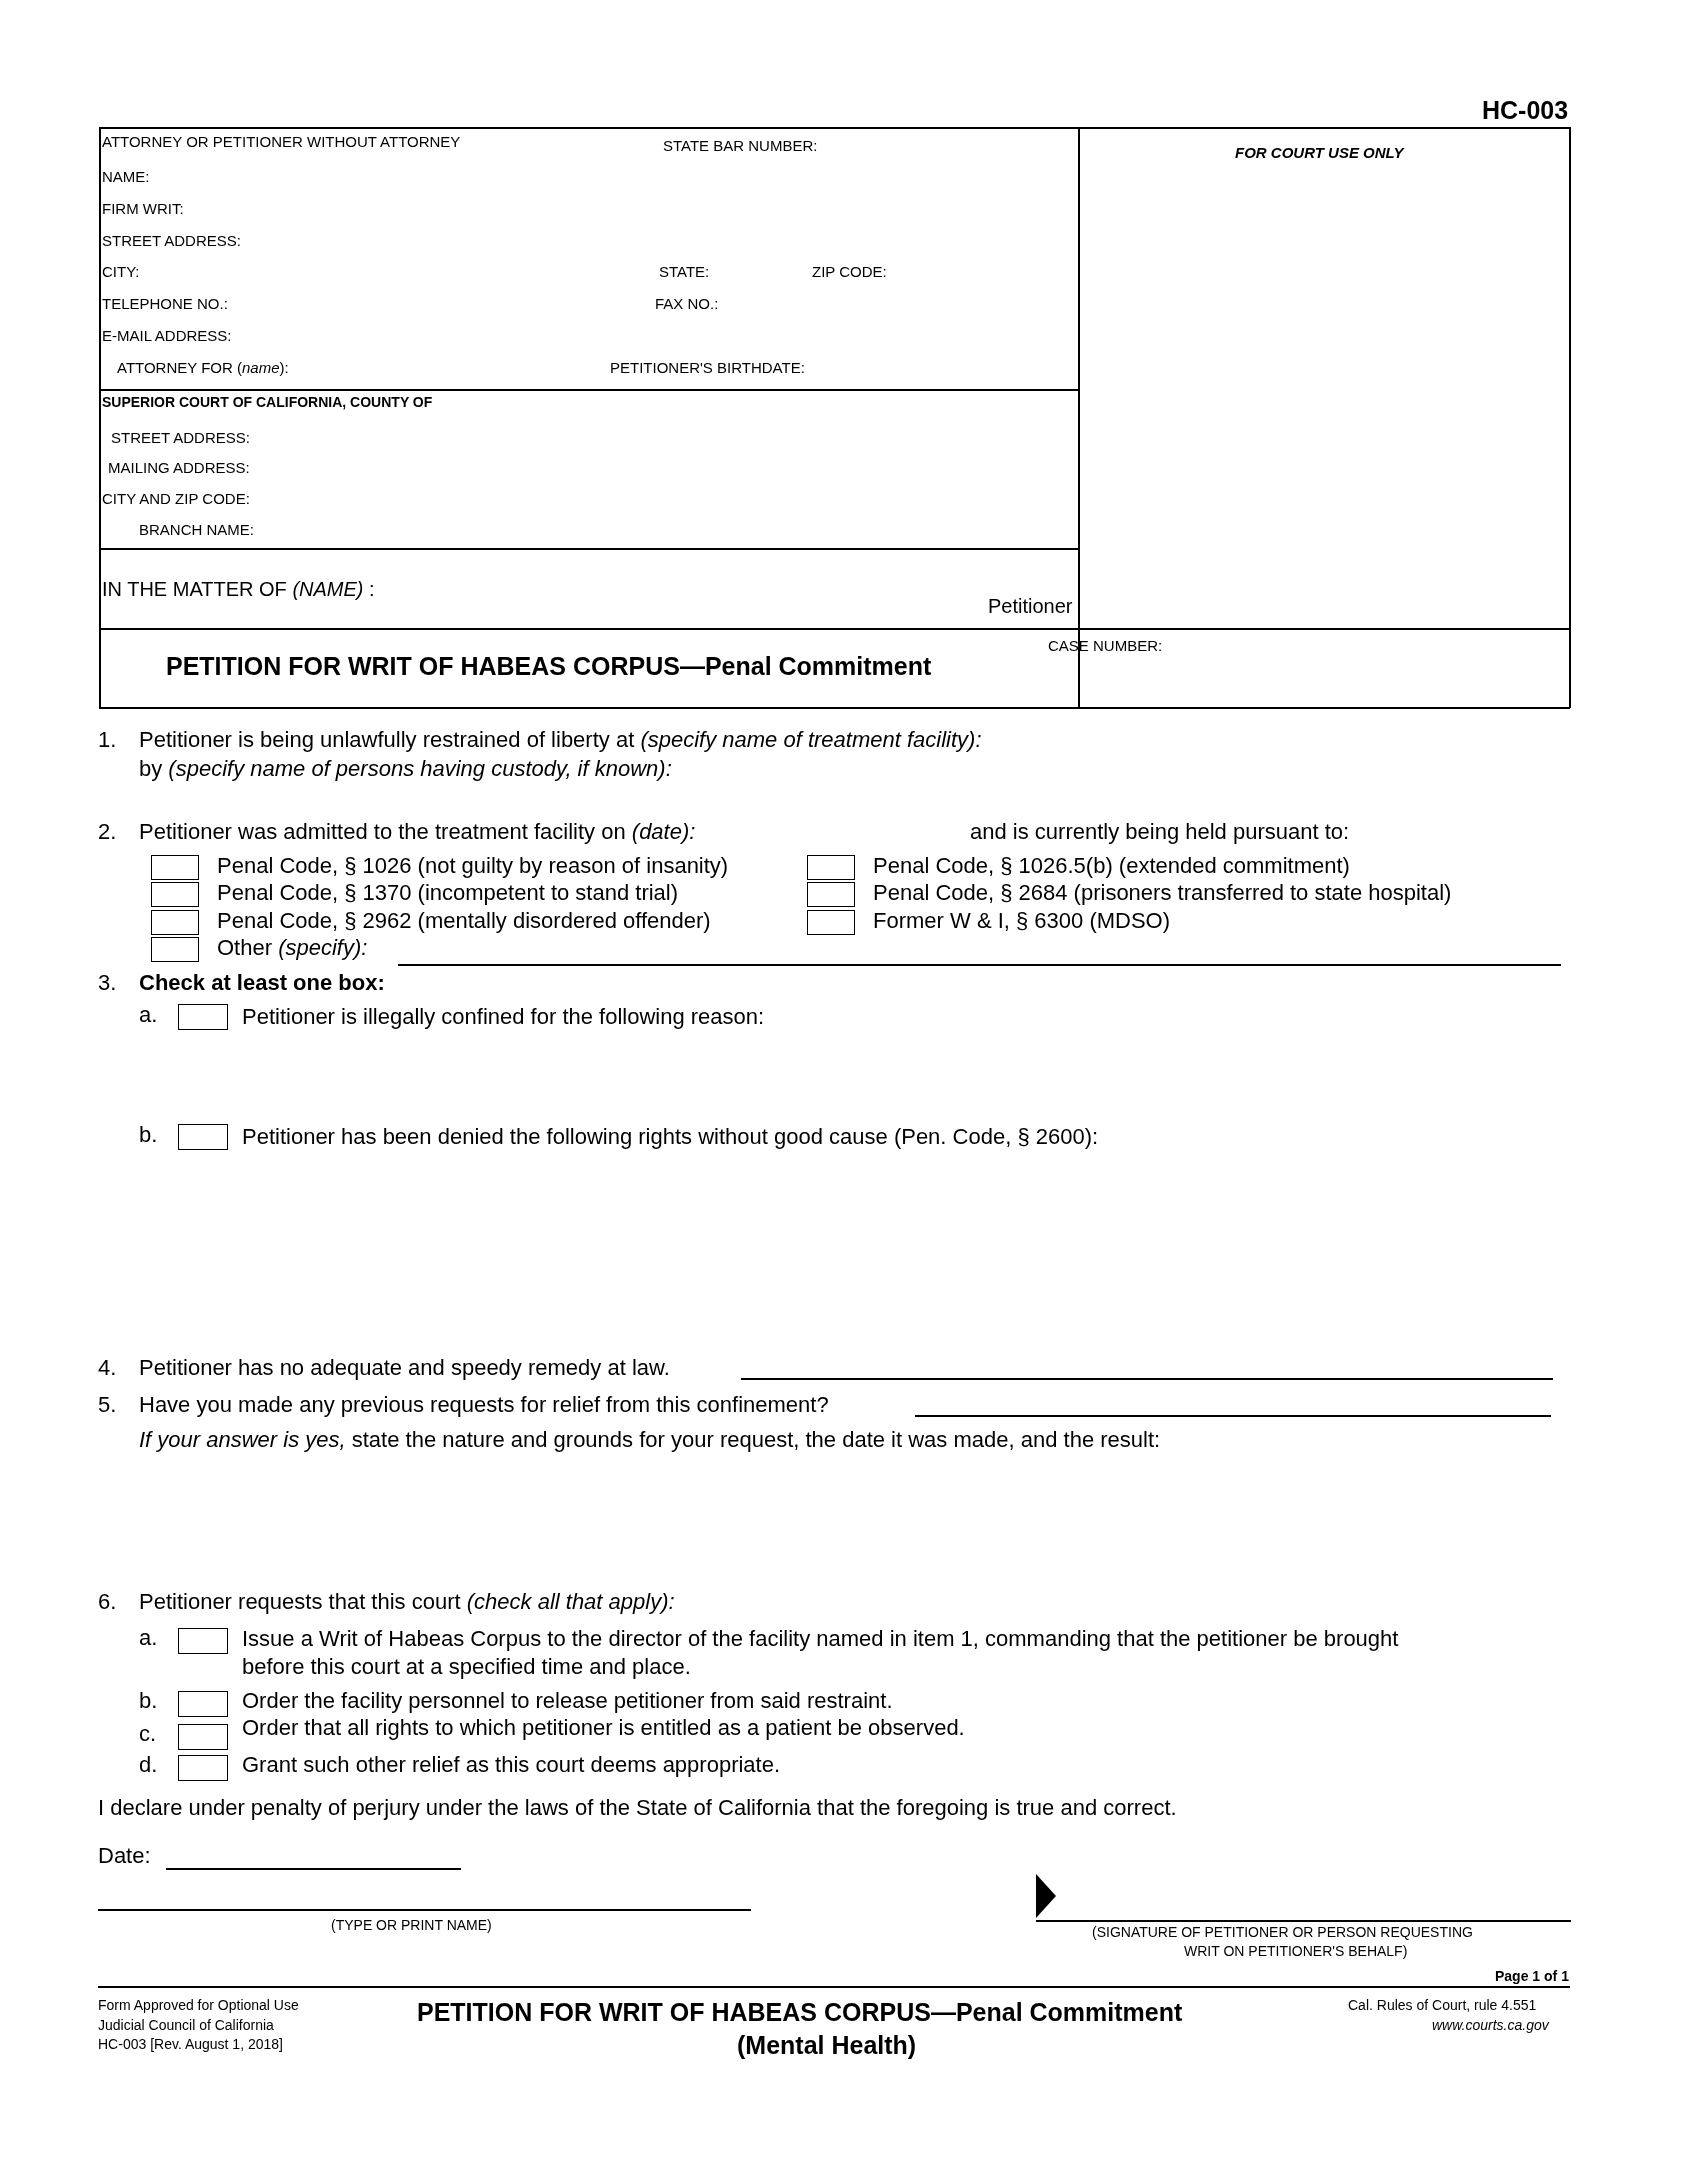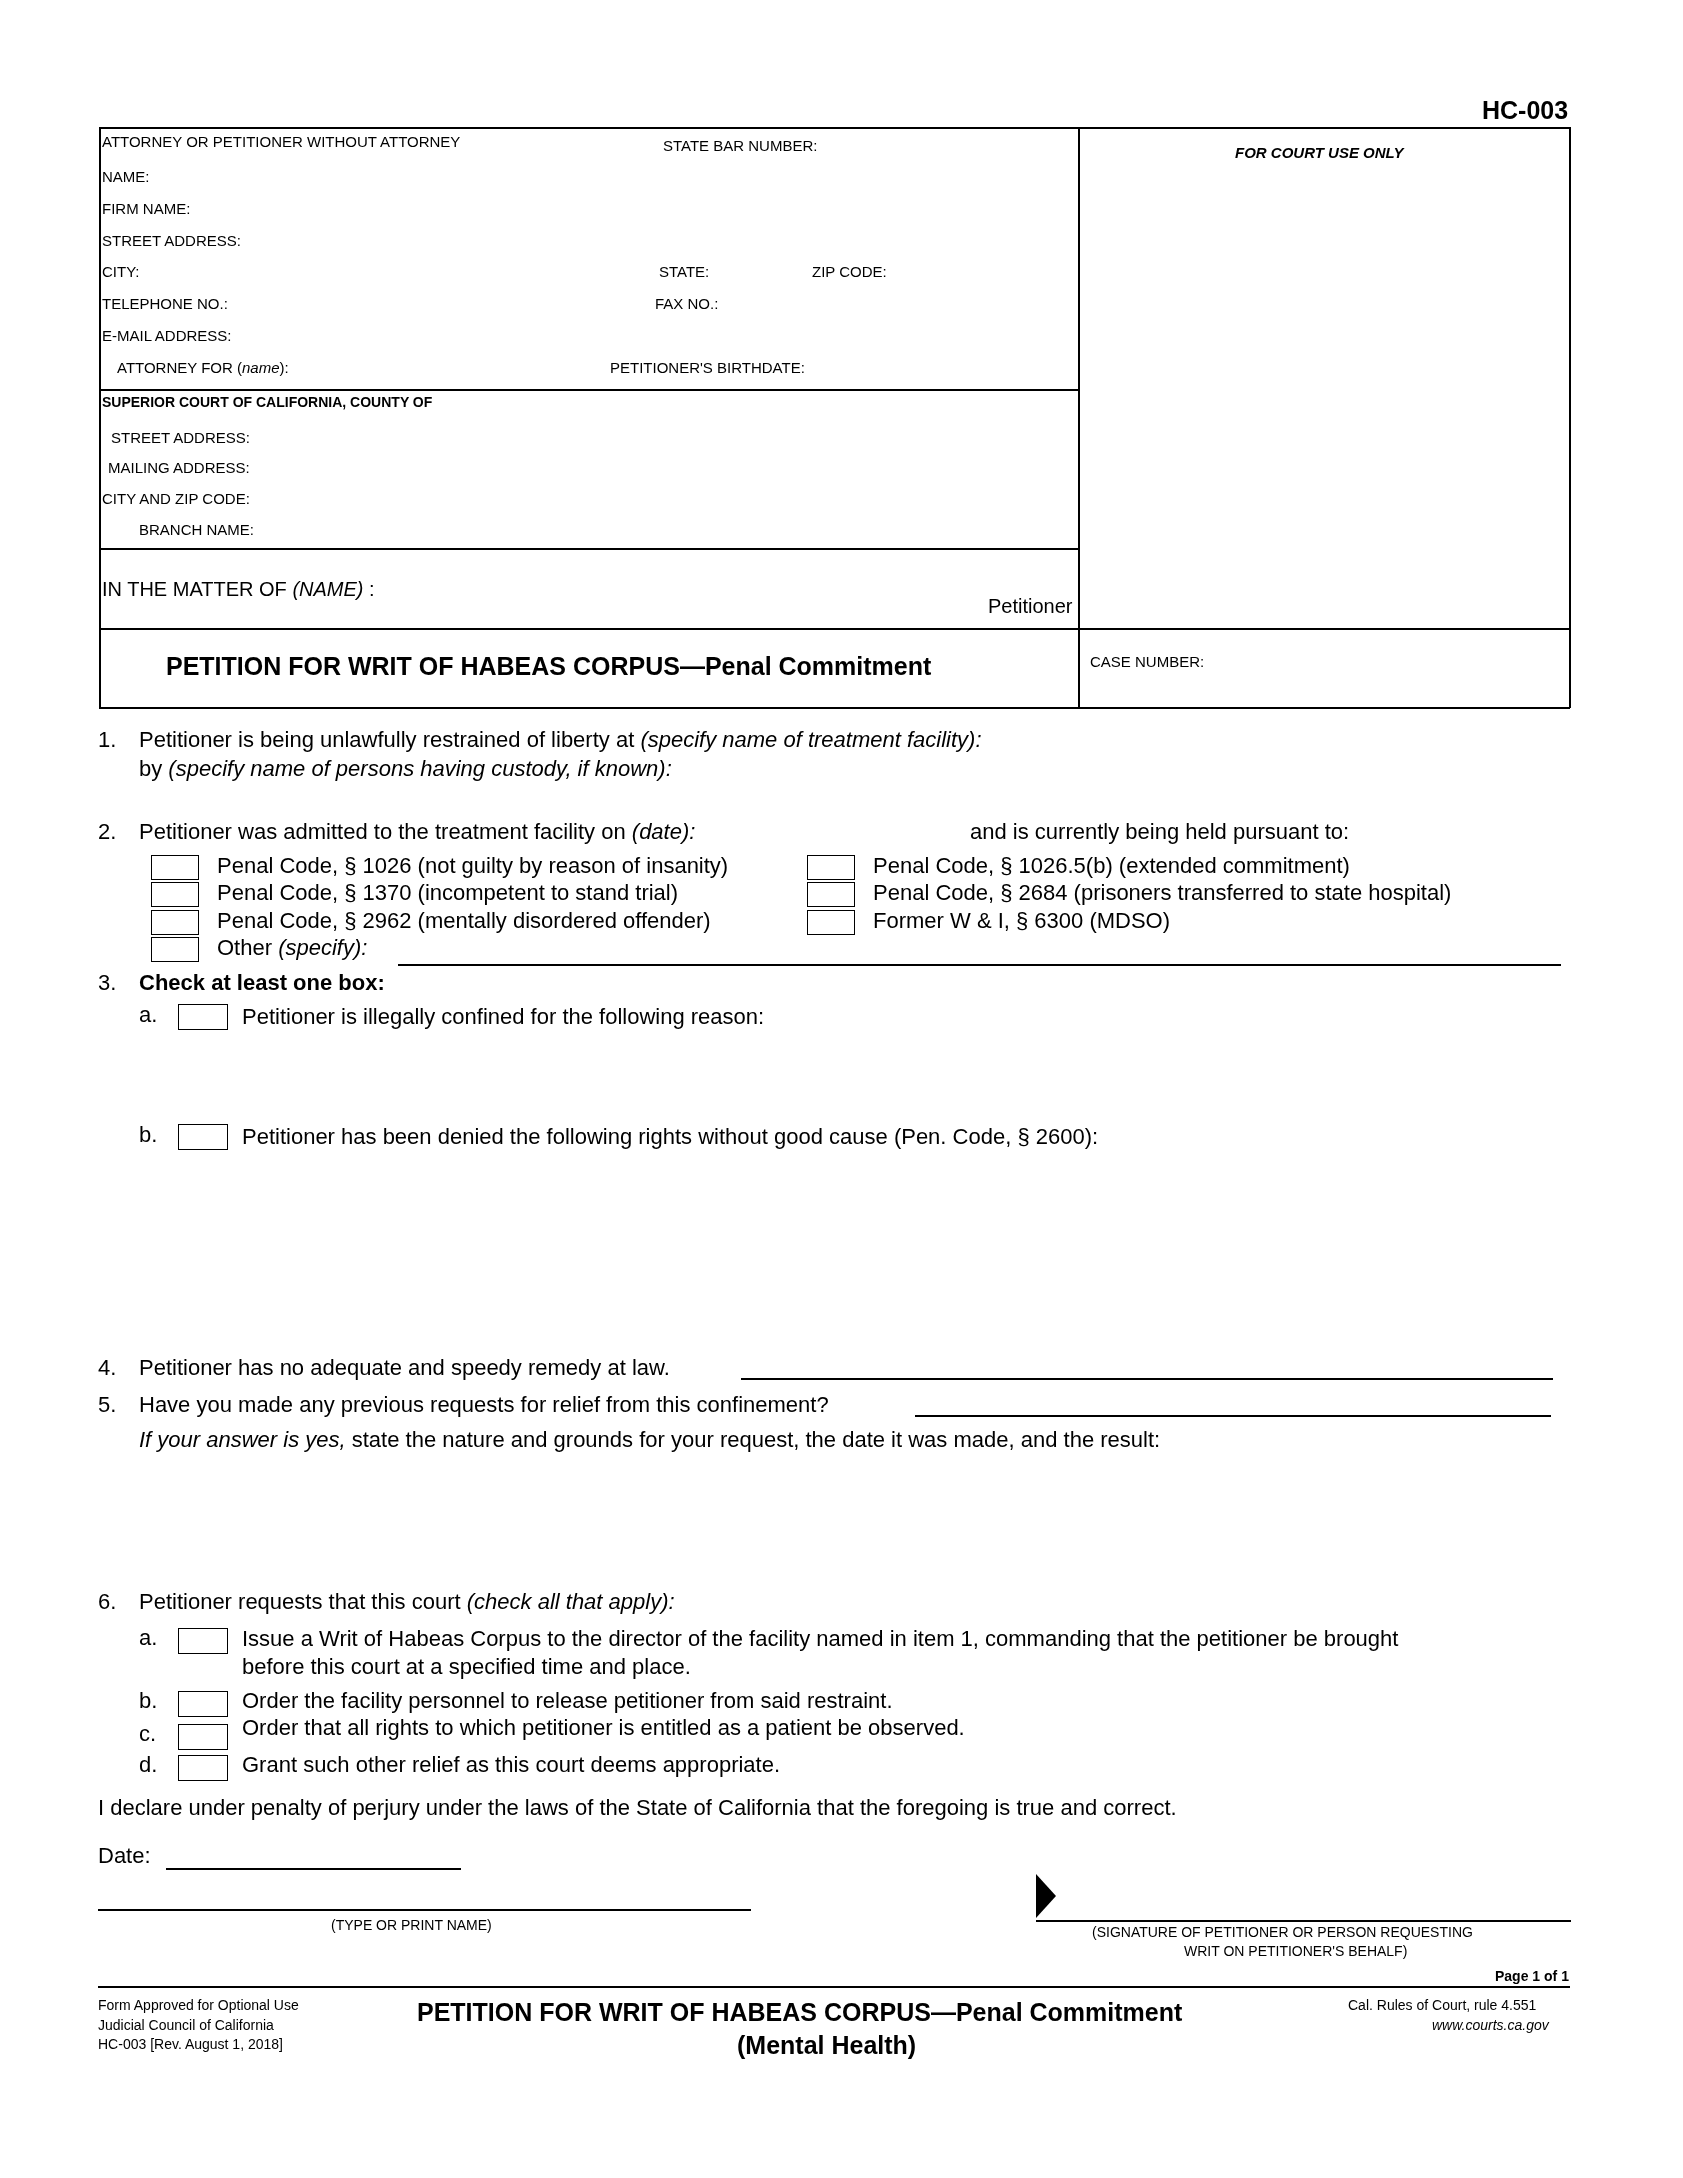--- a/index.html
+++ b/index.html
@@ -32,21 +32,21 @@
 </div>
 
 <div>
   <div class="abs sm" style="left:102px; top:133px;">ATTORNEY OR PETITIONER WITHOUT ATTORNEY</div>
   <div class="abs sm" style="left:663px; top:137px;">STATE BAR NUMBER:</div>
   <input class="field" style="left: 792px; top: 133px; width: 277px; height: 22px;">
 
   <div class="abs sm" style="left:102px; top:168px;">NAME:</div>
   <input class="field" style="left: 158px; top: 164px; width: 911px; height: 22px;">
 
-  <div class="abs sm" style="left:102px; top:200px;">FIRM NAME:</div>
+  <div class="abs sm" style="left:102px; top:200px;">FIRM WRIT:</div>
   <input class="field" style="left: 203px; top: 196px; width: 866px; height: 22px;">
 
   <div class="abs sm" style="left:102px; top:232px;">STREET ADDRESS:</div>
   <input class="field" style="left: 257px; top: 228px; width: 812px; height: 22px;">
 
   <div class="abs sm" style="left:102px; top:263px;">CITY:</div>
   <input class="field" style="left: 149px; top: 259px; width: 505px; height: 22px;">
   <div class="abs sm" style="left:659px; top:263px;">STATE:</div>
   <input class="field" style="left: 723px; top: 259px; width: 79px; height: 22px;">
   <div class="abs sm" style="left:812px; top:263px;">ZIP CODE:</div>
@@ -81,21 +81,21 @@
   <input class="field" style="left: 269px; top: 517px; width: 800px; height: 22px;">
 </div>
 
 <div>
   <div class="abs" style="left:102px; top:578px; font-size:20px;"><span>IN THE MATTER OF </span><span class="it">(NAME)</span><span> :</span></div>
   <input class="field" style="left: 411px; top: 564px; width: 658px; height: 24px;">
   <div class="abs" style="left:988px; top:595px; font-size:20px;">Petitioner</div>
 </div>
 
 <div class="abs bd" style="left:166px; top:652px; font-size:25px;">PETITION FOR WRIT OF HABEAS CORPUS—Penal Commitment</div>
-<div class="abs sm" style="left:1090px; top:637px;margin-top:16px;">CASE NUMBER:</div>
+<div class="abs sm" style="left:1048px; top:637px;">CASE NUMBER:</div>
 <input class="field" style="left: 1090px; top: 663px; width: 470px; height: 30px;">
 
 <div>
   <div class="abs md" style="left:98px; top:727px;">1.</div>
   <div class="abs md" style="left:139px; top:727px;"><span>Petitioner is being unlawfully restrained of liberty at </span><span class="it">(specify name of treatment facility):</span></div>
   <input class="field" style="left: 1084px; top: 725px; width: 485px; height: 26px; font-size: 20px;">
   <div class="abs md" style="left:139px; top:756px;"><span>by </span><span class="it">(specify name of persons having custody, if known):</span></div>
   <input class="field" style="left: 713px; top: 754px; width: 856px; height: 26px; font-size: 20px;">
 </div>
 

